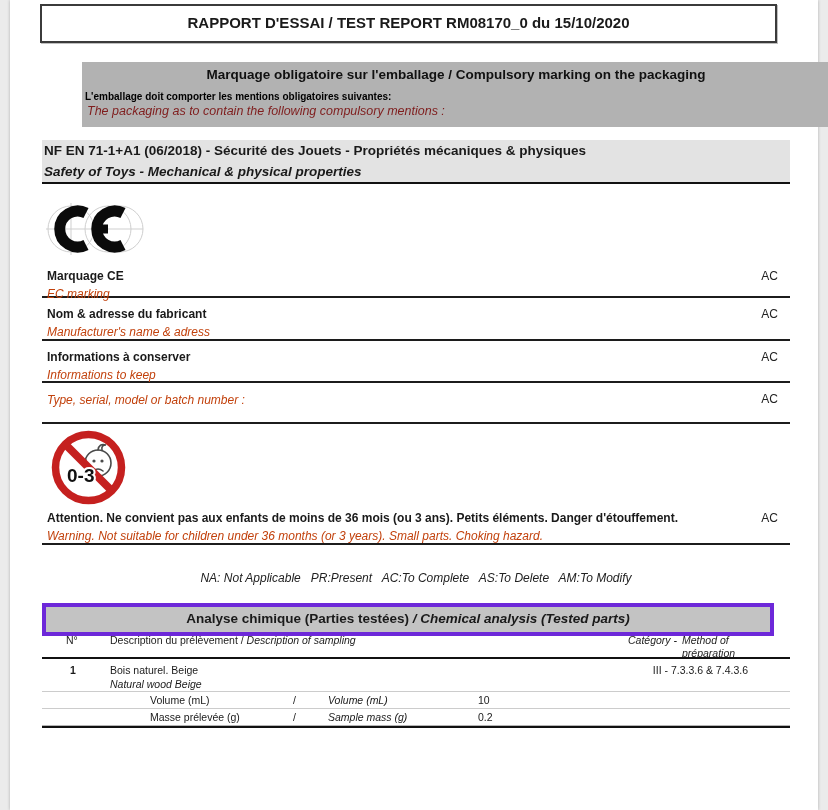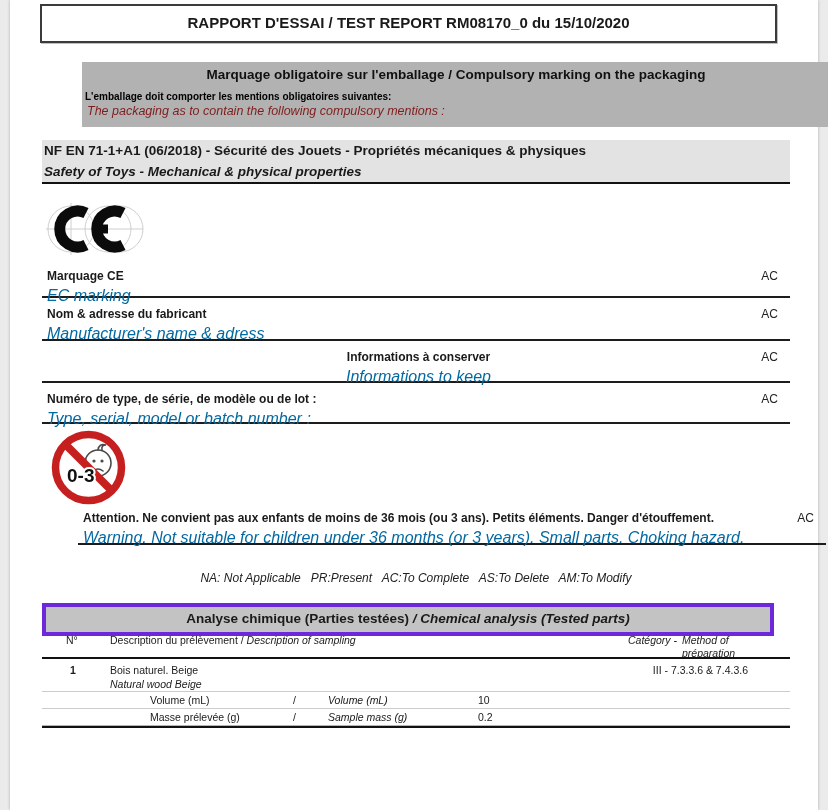--- a/index.html
+++ b/index.html
@@ -54,29 +54,29 @@
   }
   .std-block .fr{display:block;font-weight:bold;font-size:13.5px;padding:3px 0 0 2px;}
   .std-block .en{display:block;font-weight:bold;font-style:italic;font-size:13.5px;padding:6px 0 0 2px;}
 
   
   .m-row{
     left:32px;width:748px;
     border-bottom:2px solid #1c1c1c;
   }
   .m-row .fr{display:block;font-weight:bold;font-size:12px;padding:3px 0 0 5px;}
-  .m-row .en{display:block;font-style:italic;font-size:16px;padding:4px 0 0 5px;color:#0369a1;}
+  .m-row .en{display:block;font-style:italic;font-size:12px;padding:4px 0 0 5px;color:#c2410c;}
   .m-row .status{
     position:absolute;right:12px;top:3px;font-size:12px;color:#222;
   }
   .r1{top:266px;height:30px;}
   .r2{top:304px;height:35px;}
-  .r3{top:347px;height:34px;text-align:center;}
+  .r3{top:347px;height:34px;}
   .r4{top:389px;height:33px;}
-  .r5{top:508px;height:35px;margin-left:36px;}
+  .r5{top:508px;height:35px;}
 
   
   .legend-fr{
     left:32px;top:552px;width:748px;text-align:center;
     font-weight:bold;font-size:12px;white-space:pre;
   }
   .legend-en{
     left:32px;top:571px;width:748px;text-align:center;
     font-style:italic;font-size:12px;white-space:pre;color:#222;
   }
@@ -164,21 +164,20 @@
     <span class="status">AC</span>
   </div>
 
   <div class="abs m-row r3">
     <span class="fr">Informations à conserver</span>
     <span class="en">Informations to keep</span>
     <span class="status">AC</span>
   </div>
 
   <div class="abs m-row r4">
-    <span class="fr">Numéro de type, de série, de modèle ou de lot :</span>
     <span class="en">Type, serial, model or batch number :</span>
     <span class="status">AC</span>
   </div>
 
   <div class="abs age-wrap">
     <svg width="77" height="77" viewBox="0 0 77 77">
       <g stroke="#4a4a4a" stroke-width="1.6" fill="none" stroke-linecap="round">
         <circle cx="48" cy="34" r="13"></circle>
         <path d="M 48 21 q 1 -7 8 -5 q -5 0 -4 5"></path>
         <path d="M 36 31 q -3 1 -1 5"></path>

